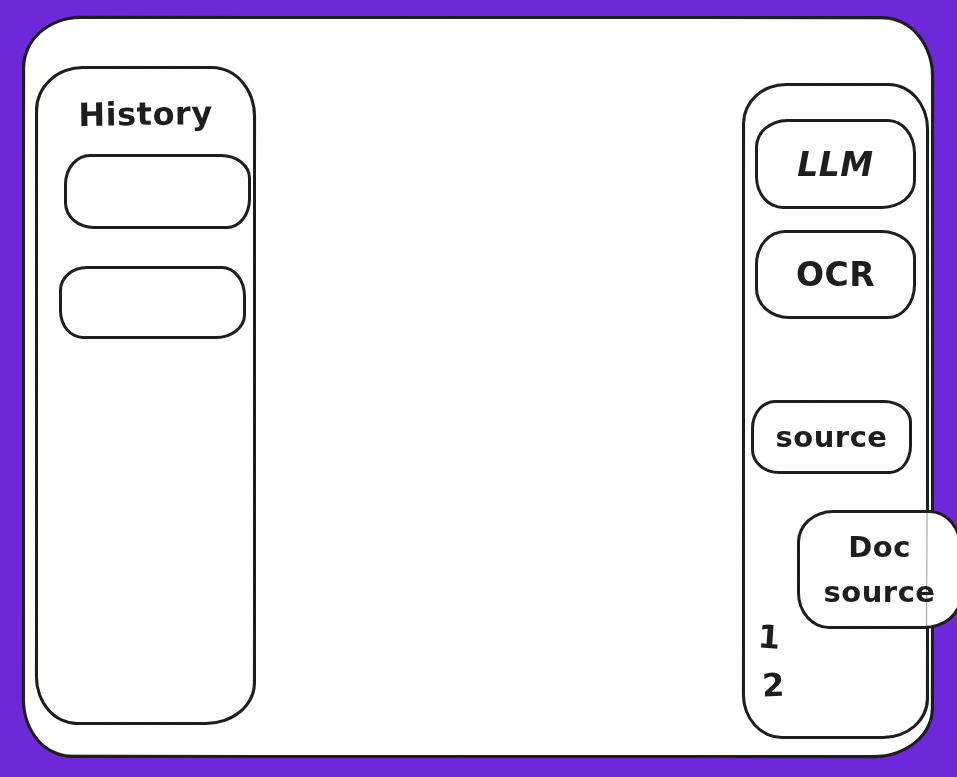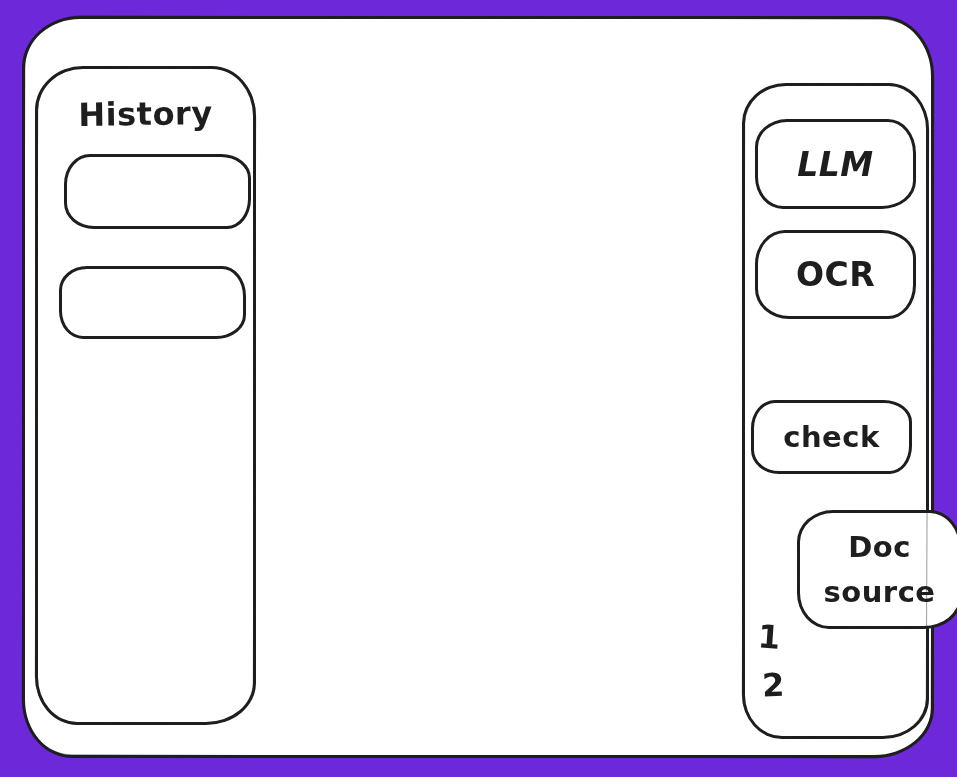--- a/index.html
+++ b/index.html
@@ -148,19 +148,19 @@
     </div>
     <div class="sketch history-item-2">
       <span></span>
     </div>
   </div>
 
 
   <div class="sketch tools-panel dbl">
     <button class="tool-btn btn-llm">LLM</button>
     <button class="tool-btn btn-ocr">OCR</button>
-    <button class="tool-btn btn-params dbl">check</button>
+    <button class="tool-btn btn-params dbl">source</button>
     <button class="tool-btn btn-doc dbl">Doc source</button>
     <div class="doc-num doc-num-1">1</div>
     <div class="doc-num doc-num-2">2</div>
   </div>
 
 </div>
 
 </body></html>

